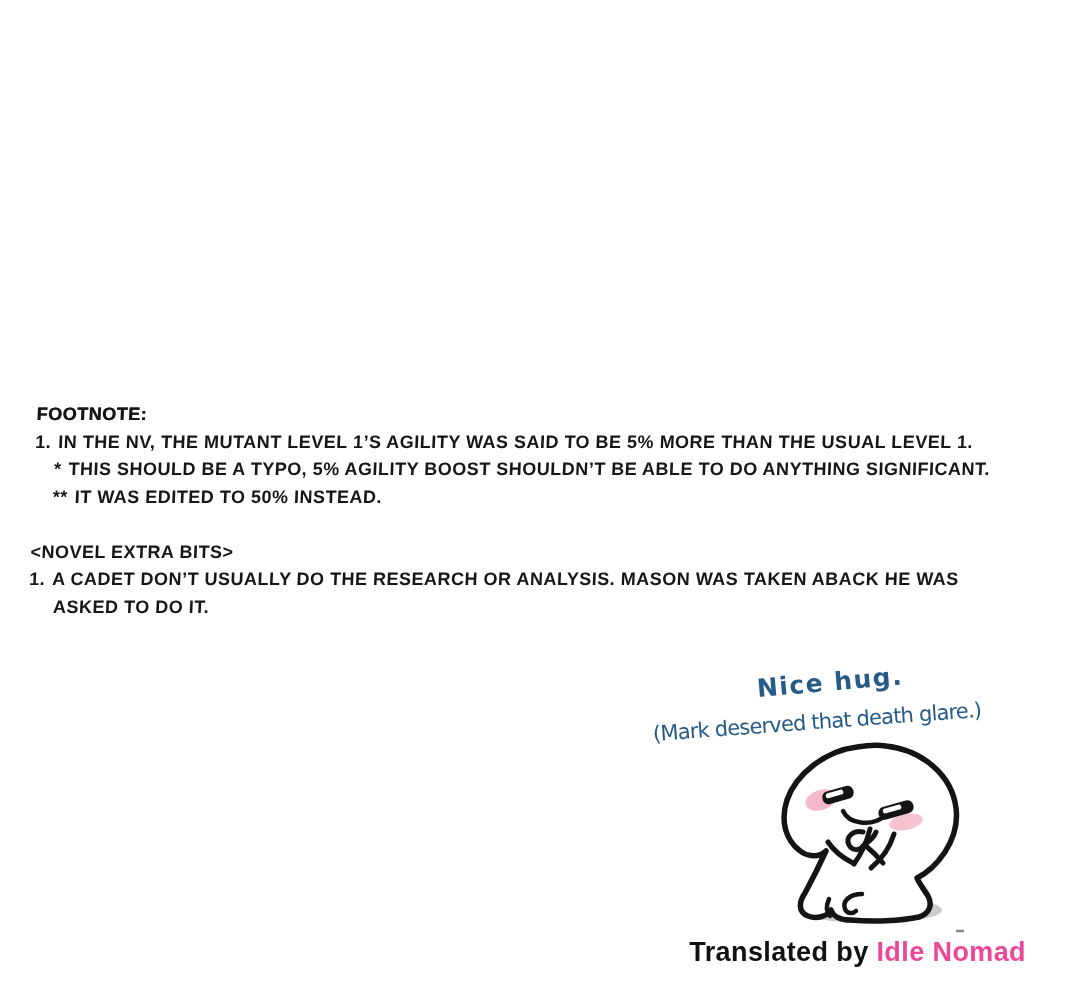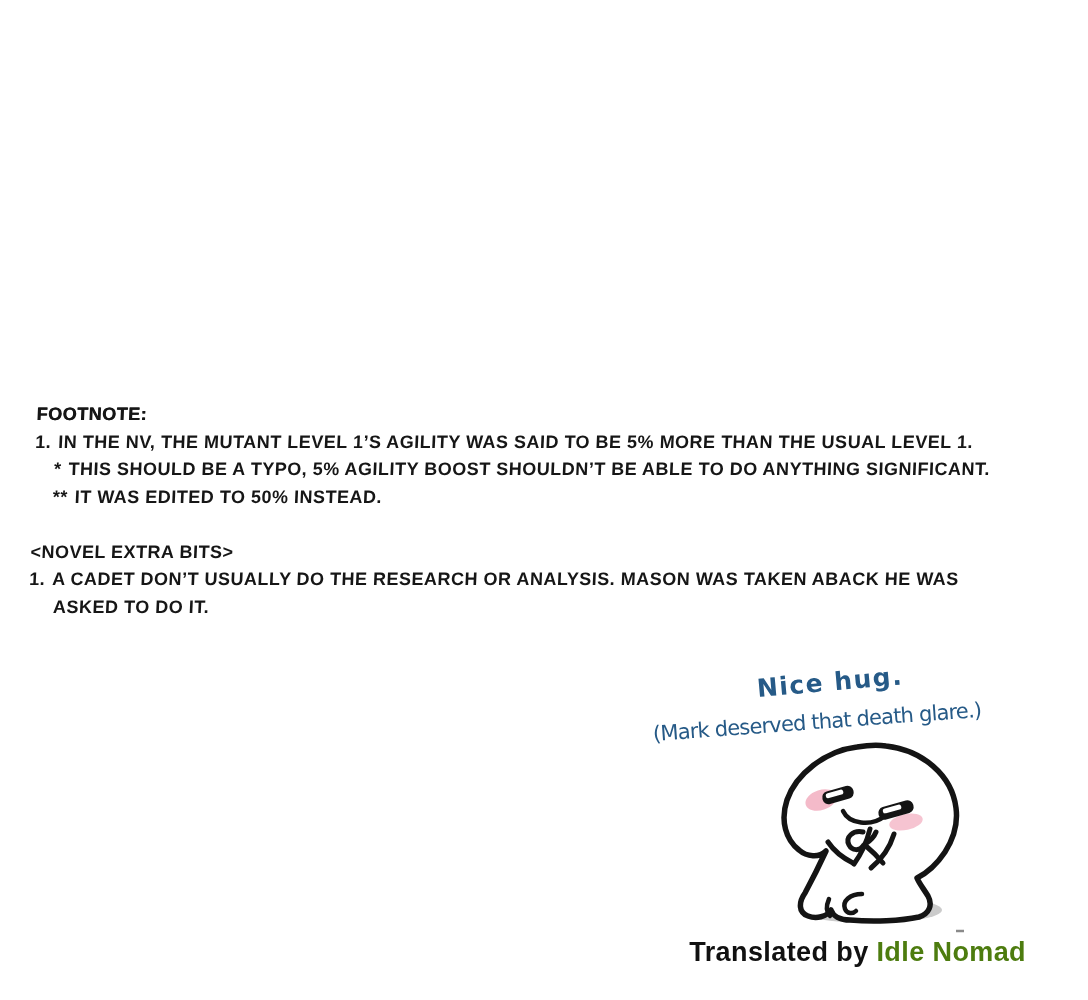--- a/index.html
+++ b/index.html
@@ -71,21 +71,21 @@
   .credit {
     position: absolute;
     right: 62px;
     top: 937px;
     font-size: 27px;
     font-weight: 700;
     letter-spacing: 0.4px;
     color: #111111;
     white-space: nowrap;
   }
-  .credit .translator { color: #4d7c0f; margin-top: 39px; }
+  .credit .translator { color: #ec4899; margin-top: 39px; }
 </style>
 </head>
 <body>
 
 <div class="page">
 
   <div class="lettering">
     <div class="line heading">FOOTNOTE:</div>
     <div class="line"><span class="marker">1.</span><span>IN THE NV, THE MUTANT LEVEL 1’S AGILITY WAS SAID TO BE 5% MORE THAN THE USUAL LEVEL 1.</span></div>
     <div class="line indent-1"><span class="marker">*</span><span>THIS SHOULD BE A TYPO, 5% AGILITY BOOST SHOULDN’T BE ABLE TO DO ANYTHING SIGNIFICANT.</span></div>

